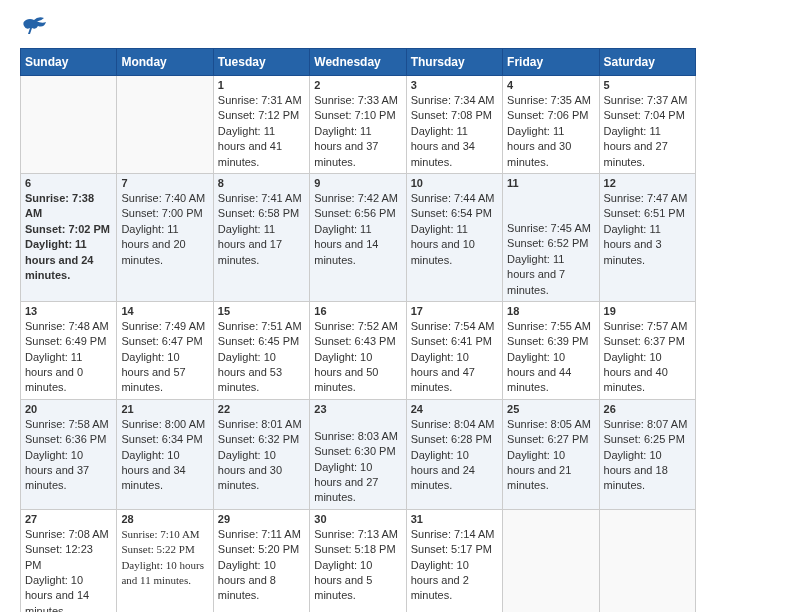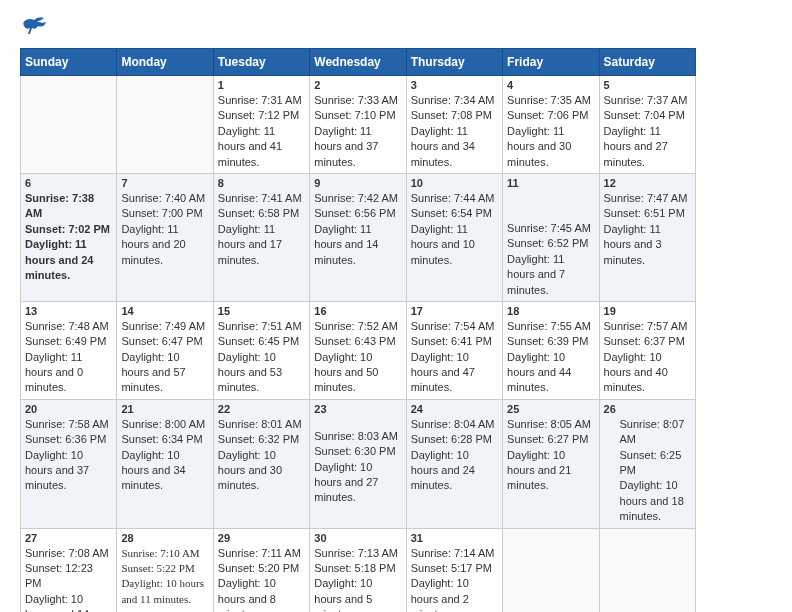--- a/index.html
+++ b/index.html
@@ -273,21 +273,21 @@
 Daylight: 10 hours and 24 minutes.</div>
           </td>
           <td>
             <span class="day-num">25</span>
             <div class="day-info" style="white-space: pre-line;">Sunrise: 8:05 AM
 Sunset: 6:27 PM
 Daylight: 10 hours and 21 minutes.</div>
           </td>
           <td>
             <span class="day-num">26</span>
-            <div class="day-info" style="white-space: pre-line; margin-left: 16px;">Sunrise: 8:07 AM
+            <div class="day-info" style="white-space: pre-line;">Sunrise: 8:07 AM
 Sunset: 6:25 PM
 Daylight: 10 hours and 18 minutes.</div>
           </td>
         </tr>
         <tr>
           <td>
             <span class="day-num">27</span>
             <div class="day-info" style="white-space: pre-line;">Sunrise: 7:08 AM
 Sunset: 12:23 PM
 Daylight: 10 hours and 14 minutes.</div>

